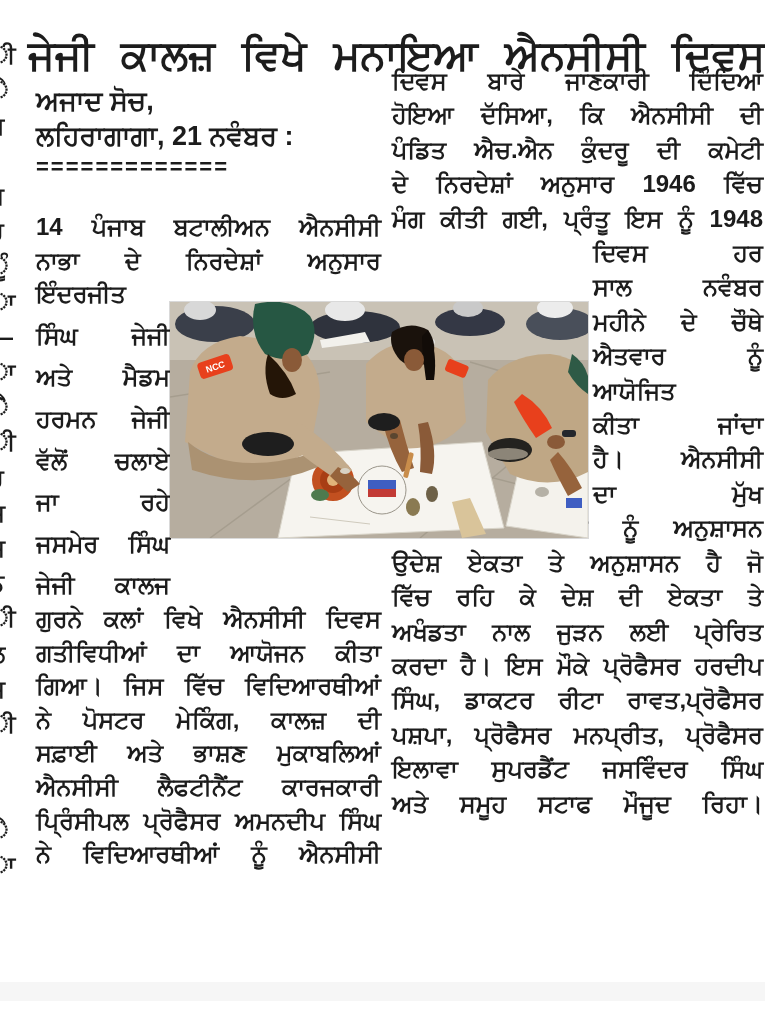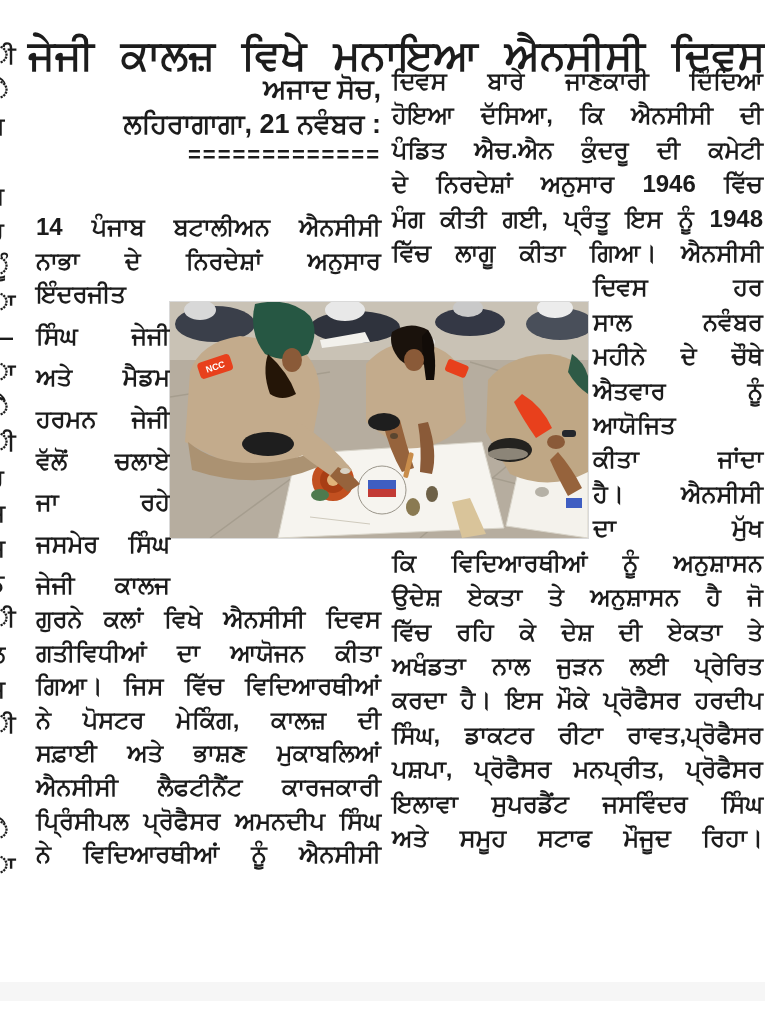--- a/index.html
+++ b/index.html
@@ -15,21 +15,21 @@
   }
   .margin-strip .frag{margin-left:-11px;display:block;}
   
   .headline{
     position:absolute;left:28px;top:0px;width:737px;height:58px;
     font-size:41px;font-weight:700;letter-spacing:0px;
     text-align:justify;text-align-last:justify;line-height:56px;
   }
   
   .byline{
-    position:absolute;left:36px;top:72px;width:345px;text-align:right;
+    position:absolute;left:36px;top:84px;width:345px;text-align:left;
     font-size:27px;font-weight:700;line-height:35px;
   }
   .byline .sep{font-size:22px;line-height:26px;letter-spacing:2px;font-weight:700;}
   
   .col{position:absolute;font-size:24px;font-weight:600;}
   .col-left{left:36px;top:210px;width:345px;line-height:33.6px;}
   .col-right{left:392px;top:64px;width:371px;line-height:34.4px;}
   .ln{text-align:justify;text-align-last:justify;width:100%;}
   .col-left .n{width:134px;text-align-last:left;}
   .col-left .n.j{text-align-last:justify;margin-top:8px;}
@@ -103,21 +103,20 @@
     <div class="ln">ਪ੍ਰਿੰਸੀਪਲ ਪ੍ਰੋਫੈਸਰ ਅਮਨਦੀਪ ਸਿੰਘ</div>
     <div class="ln">ਨੇ ਵਿਦਿਆਰਥੀਆਂ ਨੂੰ ਐਨਸੀਸੀ</div>
   </div>
 
   <div class="col col-right">
     <div class="ln">ਦਿਵਸ ਬਾਰੇ ਜਾਣਕਾਰੀ ਦਿੰਦਿਆਂ</div>
     <div class="ln">ਹੋਇਆ ਦੱਸਿਆ, ਕਿ ਐਨਸੀਸੀ ਦੀ</div>
     <div class="ln">ਪੰਡਿਤ ਐਚ.ਐਨ ਕੁੰਦਰੂ ਦੀ ਕਮੇਟੀ</div>
     <div class="ln">ਦੇ ਨਿਰਦੇਸ਼ਾਂ ਅਨੁਸਾਰ 1946 ਵਿੱਚ</div>
     <div class="ln">ਮੰਗ ਕੀਤੀ ਗਈ, ਪ੍ਰੰਤੂ ਇਸ ਨੂੰ 1948</div>
-    <div class="ln">ਵਿੱਚ ਲਾਗੂ ਕੀਤਾ ਗਿਆ। ਐਨਸੀਸੀ</div>
     <div class="ln n">ਦਿਵਸ ਹਰ</div>
     <div class="ln n">ਸਾਲ ਨਵੰਬਰ</div>
     <div class="ln n">ਮਹੀਨੇ ਦੇ ਚੌਥੇ</div>
     <div class="ln n">ਐਤਵਾਰ ਨੂੰ</div>
     <div class="ln n">ਆਯੋਜਿਤ</div>
     <div class="ln n">ਕੀਤਾ ਜਾਂਦਾ</div>
     <div class="ln n">ਹੈ। ਐਨਸੀਸੀ</div>
     <div class="ln n">ਦਾ ਮੁੱਖ</div>
     <div class="ln">ਕਿ ਵਿਦਿਆਰਥੀਆਂ ਨੂੰ ਅਨੁਸ਼ਾਸਨ</div>
     <div class="ln">ਉਦੇਸ਼ ਏਕਤਾ ਤੇ ਅਨੁਸ਼ਾਸਨ ਹੈ ਜੋ</div>

